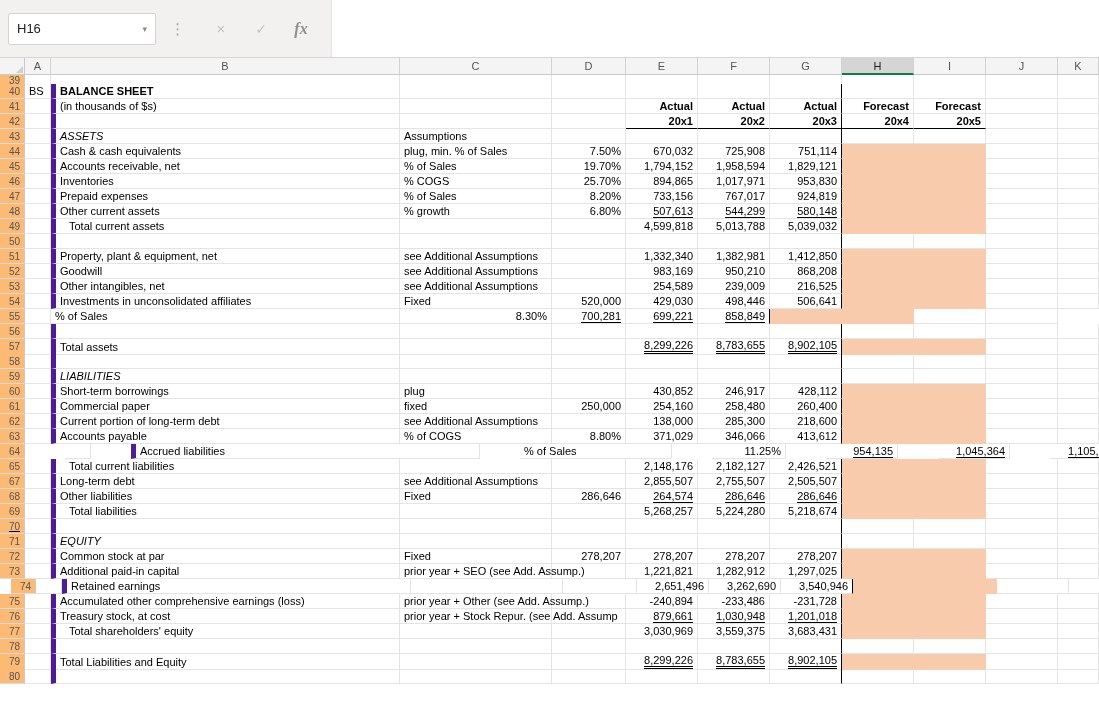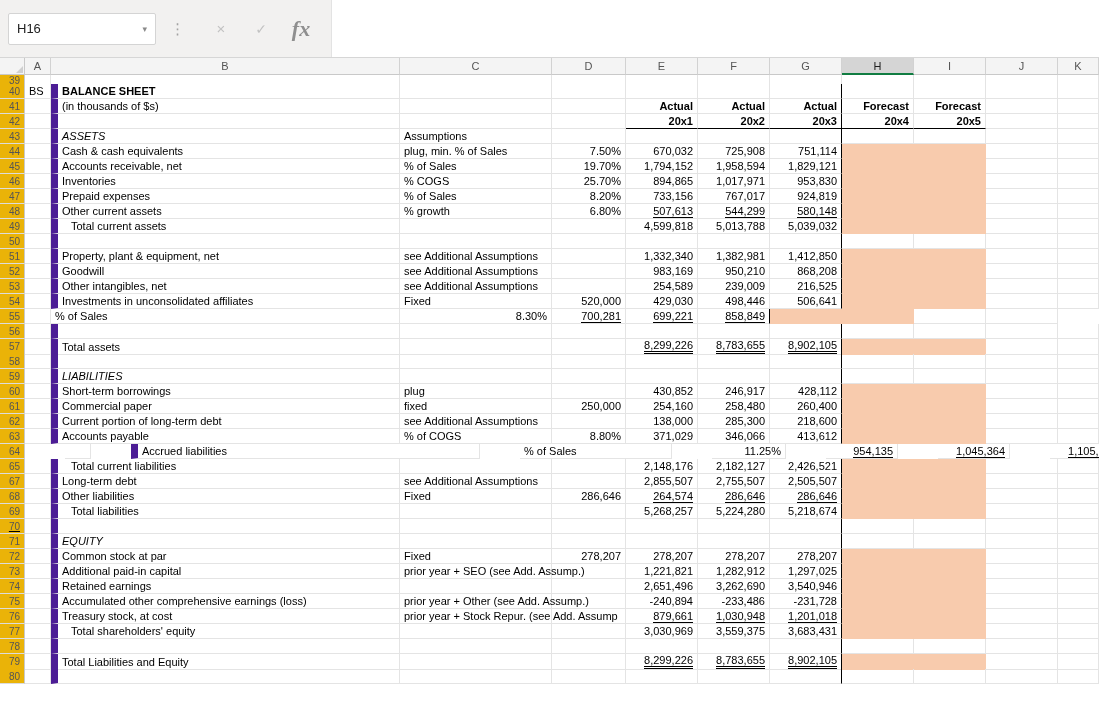--- a/index.html
+++ b/index.html
@@ -10,50 +10,50 @@
   .toolbar { height: 58px; background: #f2f1f0; border-bottom: 1px solid #d6d6d6;
     display: flex; align-items: center; }
   .name-box { width: 148px; height: 32px; margin-left: 8px; background: #fff;
     border: 1px solid #d4d4d4; border-radius: 2px; display: flex; align-items: center;
     justify-content: space-between; padding: 0 8px; font-size: 13px; color: #222; }
   .nb-caret { color: #8a8a8a; font-size: 9px; }
   .dots { color: #a3a3a3; font-size: 15px; margin: 0 16px 0 14px; }
   .tb-btn { width: 40px; text-align: center; font-size: 15px; color: #c2c2c2; cursor: default; }
   .tb-btn.enter { font-size: 14px; }
   .tb-btn.fx { font-family: "Liberation Serif", serif; font-style: italic; font-weight: bold;
-    font-size: 22px; color: #8f8f8f; }
+    font-size: 16px; color: #8f8f8f; }
   .formula-input { flex: 1; align-self: stretch; margin-left: 10px; background: #fff;
     border-left: 1px solid #e3e3e3; font-size: 12px; padding: 4px 8px; color: #222; }
 
   
   #sheet { width: 1099px; background: #fff; font-size: 11px; color: #000; }
   .srow { display: grid; width: 1099px; }
   .srow.hdr-row { height: 17px; }
   .srow.sliver { height: 9px; overflow: hidden; }
   .srow.data { height: 15px; }
 
   .corner { background: #f4f4f4; border-right: 1px solid #c9c9c9; border-bottom: 1px solid #c9c9c9;
     position: relative; }
   .corner::after { content: ""; position: absolute; right: 1px; bottom: 1px;
     border-left: 7px solid transparent; border-bottom: 7px solid #cfcfcf; }
   .chdr { background: #f4f4f4; border-right: 1px solid #d2d2d2; border-bottom: 1px solid #c9c9c9;
     color: #555; display: flex; align-items: center; justify-content: center; font-size: 11px; }
   .chdr.sel { background: #d5d5d5; border-bottom: 2px solid #107c41; color: #1e1e1e; }
-  .rhdr { background: #eab308; border-right: 1px solid #c9c9c9; border-bottom: 1px solid #dcdcdc;
+  .rhdr { background: #fdba74; border-right: 1px solid #c9c9c9; border-bottom: 1px solid #dcdcdc;
     color: #555; font-size: 10px; display: flex; align-items: center; justify-content: flex-end;
     padding-right: 4px; }
 
   .cell { border-right: 1px solid #e4e4e4; border-bottom: 1px solid #e4e4e4;
     display: flex; align-items: center; padding: 0 4px; overflow: visible; }
   .cell span { white-space: pre; line-height: 12px; }
   .cell.r { justify-content: flex-end; }
   .cell.b { font-weight: bold; }
   .cell.i { font-style: italic; }
   .cell.bb { border-bottom: 1px solid #000; }
-  .cell.vl { border-left: 7px solid #4c1d95; }
+  .cell.vl { border-left: 5px solid #4c1d95; }
   .cell.vr { border-right: 1px solid #000; }
   .cell.fill { background: #f8cbad; border-right-color: #f8cbad; border-bottom-color: #f8cbad; }
   .cell span.ul { border-bottom: 1px solid #000; }
   .cell span.dul { border-bottom: 3px double #000; }
 </style>
 </head>
 <body>
 
 <div class="toolbar">
   <div class="name-box">
@@ -828,21 +828,21 @@
         <span>1,282,912</span>
       </div>
       <div class="cell vr r">
         <span>1,297,025</span>
       </div>
       <div class="cell fill"></div>
       <div class="cell fill"></div>
       <div class="cell"></div>
       <div class="cell"></div>
     </div>
-    <div class="srow data" style="grid-template-columns: 25px 26px 349px 152px 74px 72px 72px 72px 72px 72px 72px 41px;">
+    <div class="srow data" style="grid-template-columns: 25px 26px 349px 152px 74px 72px 72px 72px 72px 72px 72px 41px; padding-left: 11px;">
       <div class="rhdr">74</div>
       <div class="cell"></div>
       <div class="cell vl">
         <span>Retained earnings</span>
       </div>
       <div class="cell"></div>
       <div class="cell"></div>
       <div class="cell r">
         <span>2,651,496</span>
       </div>

